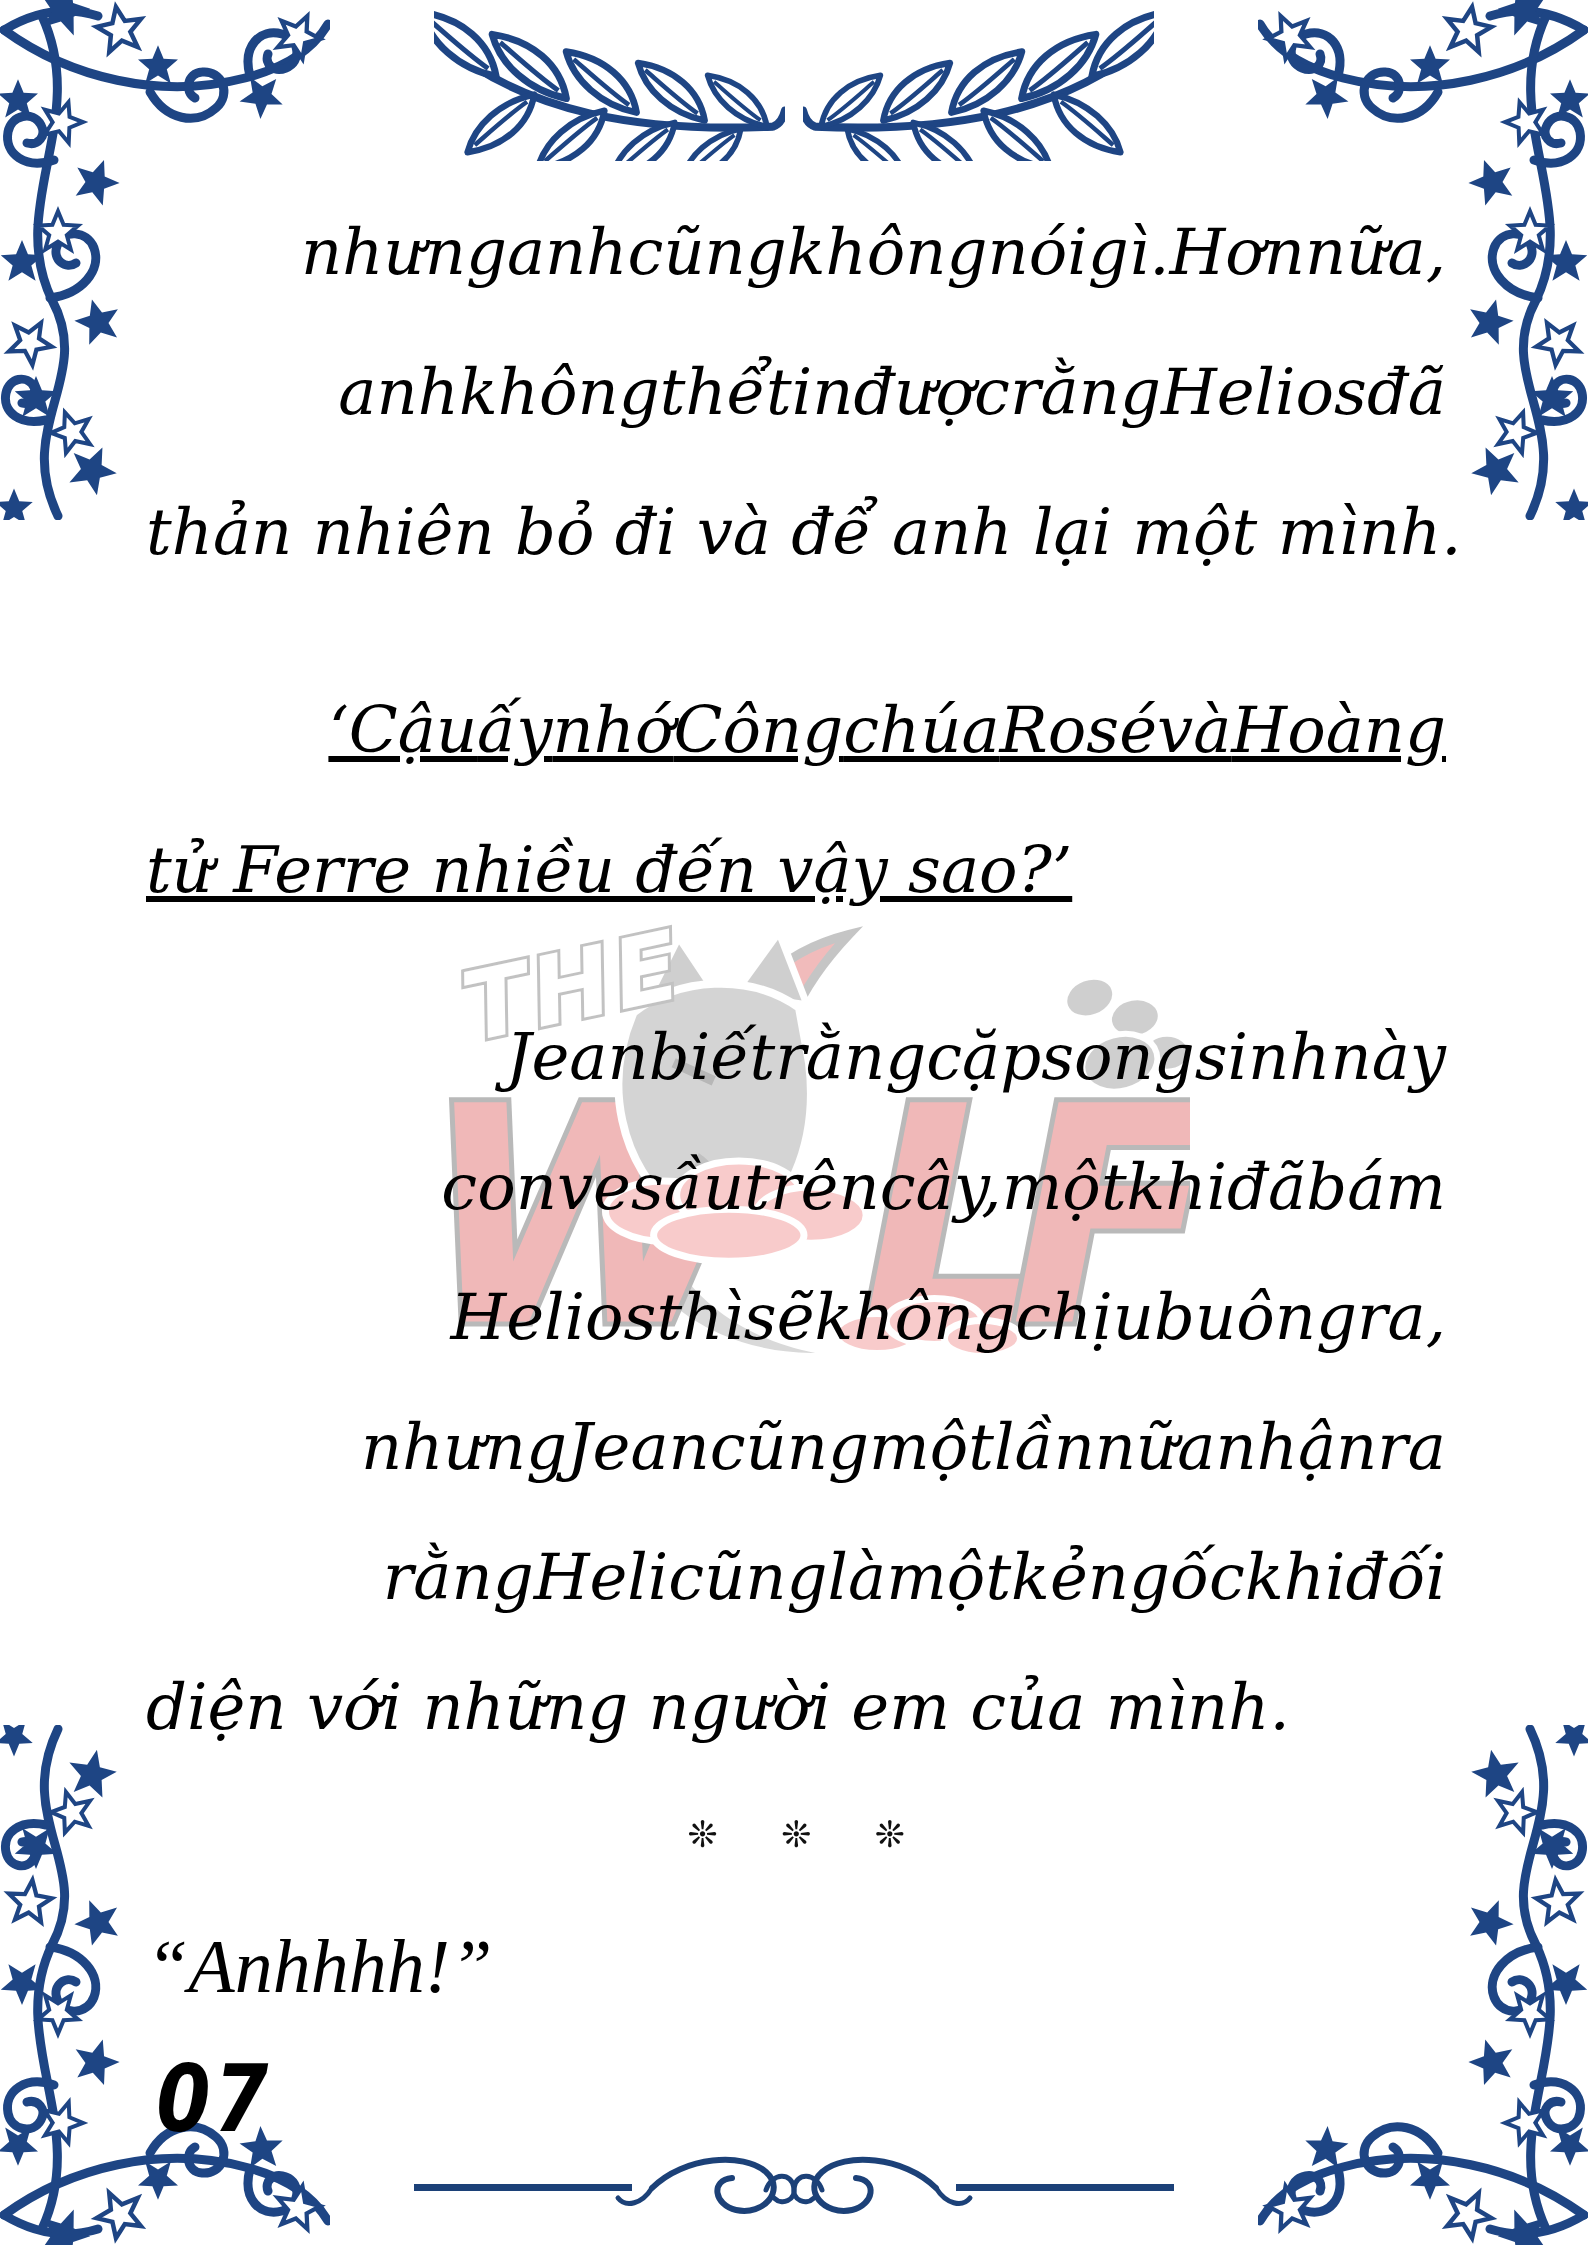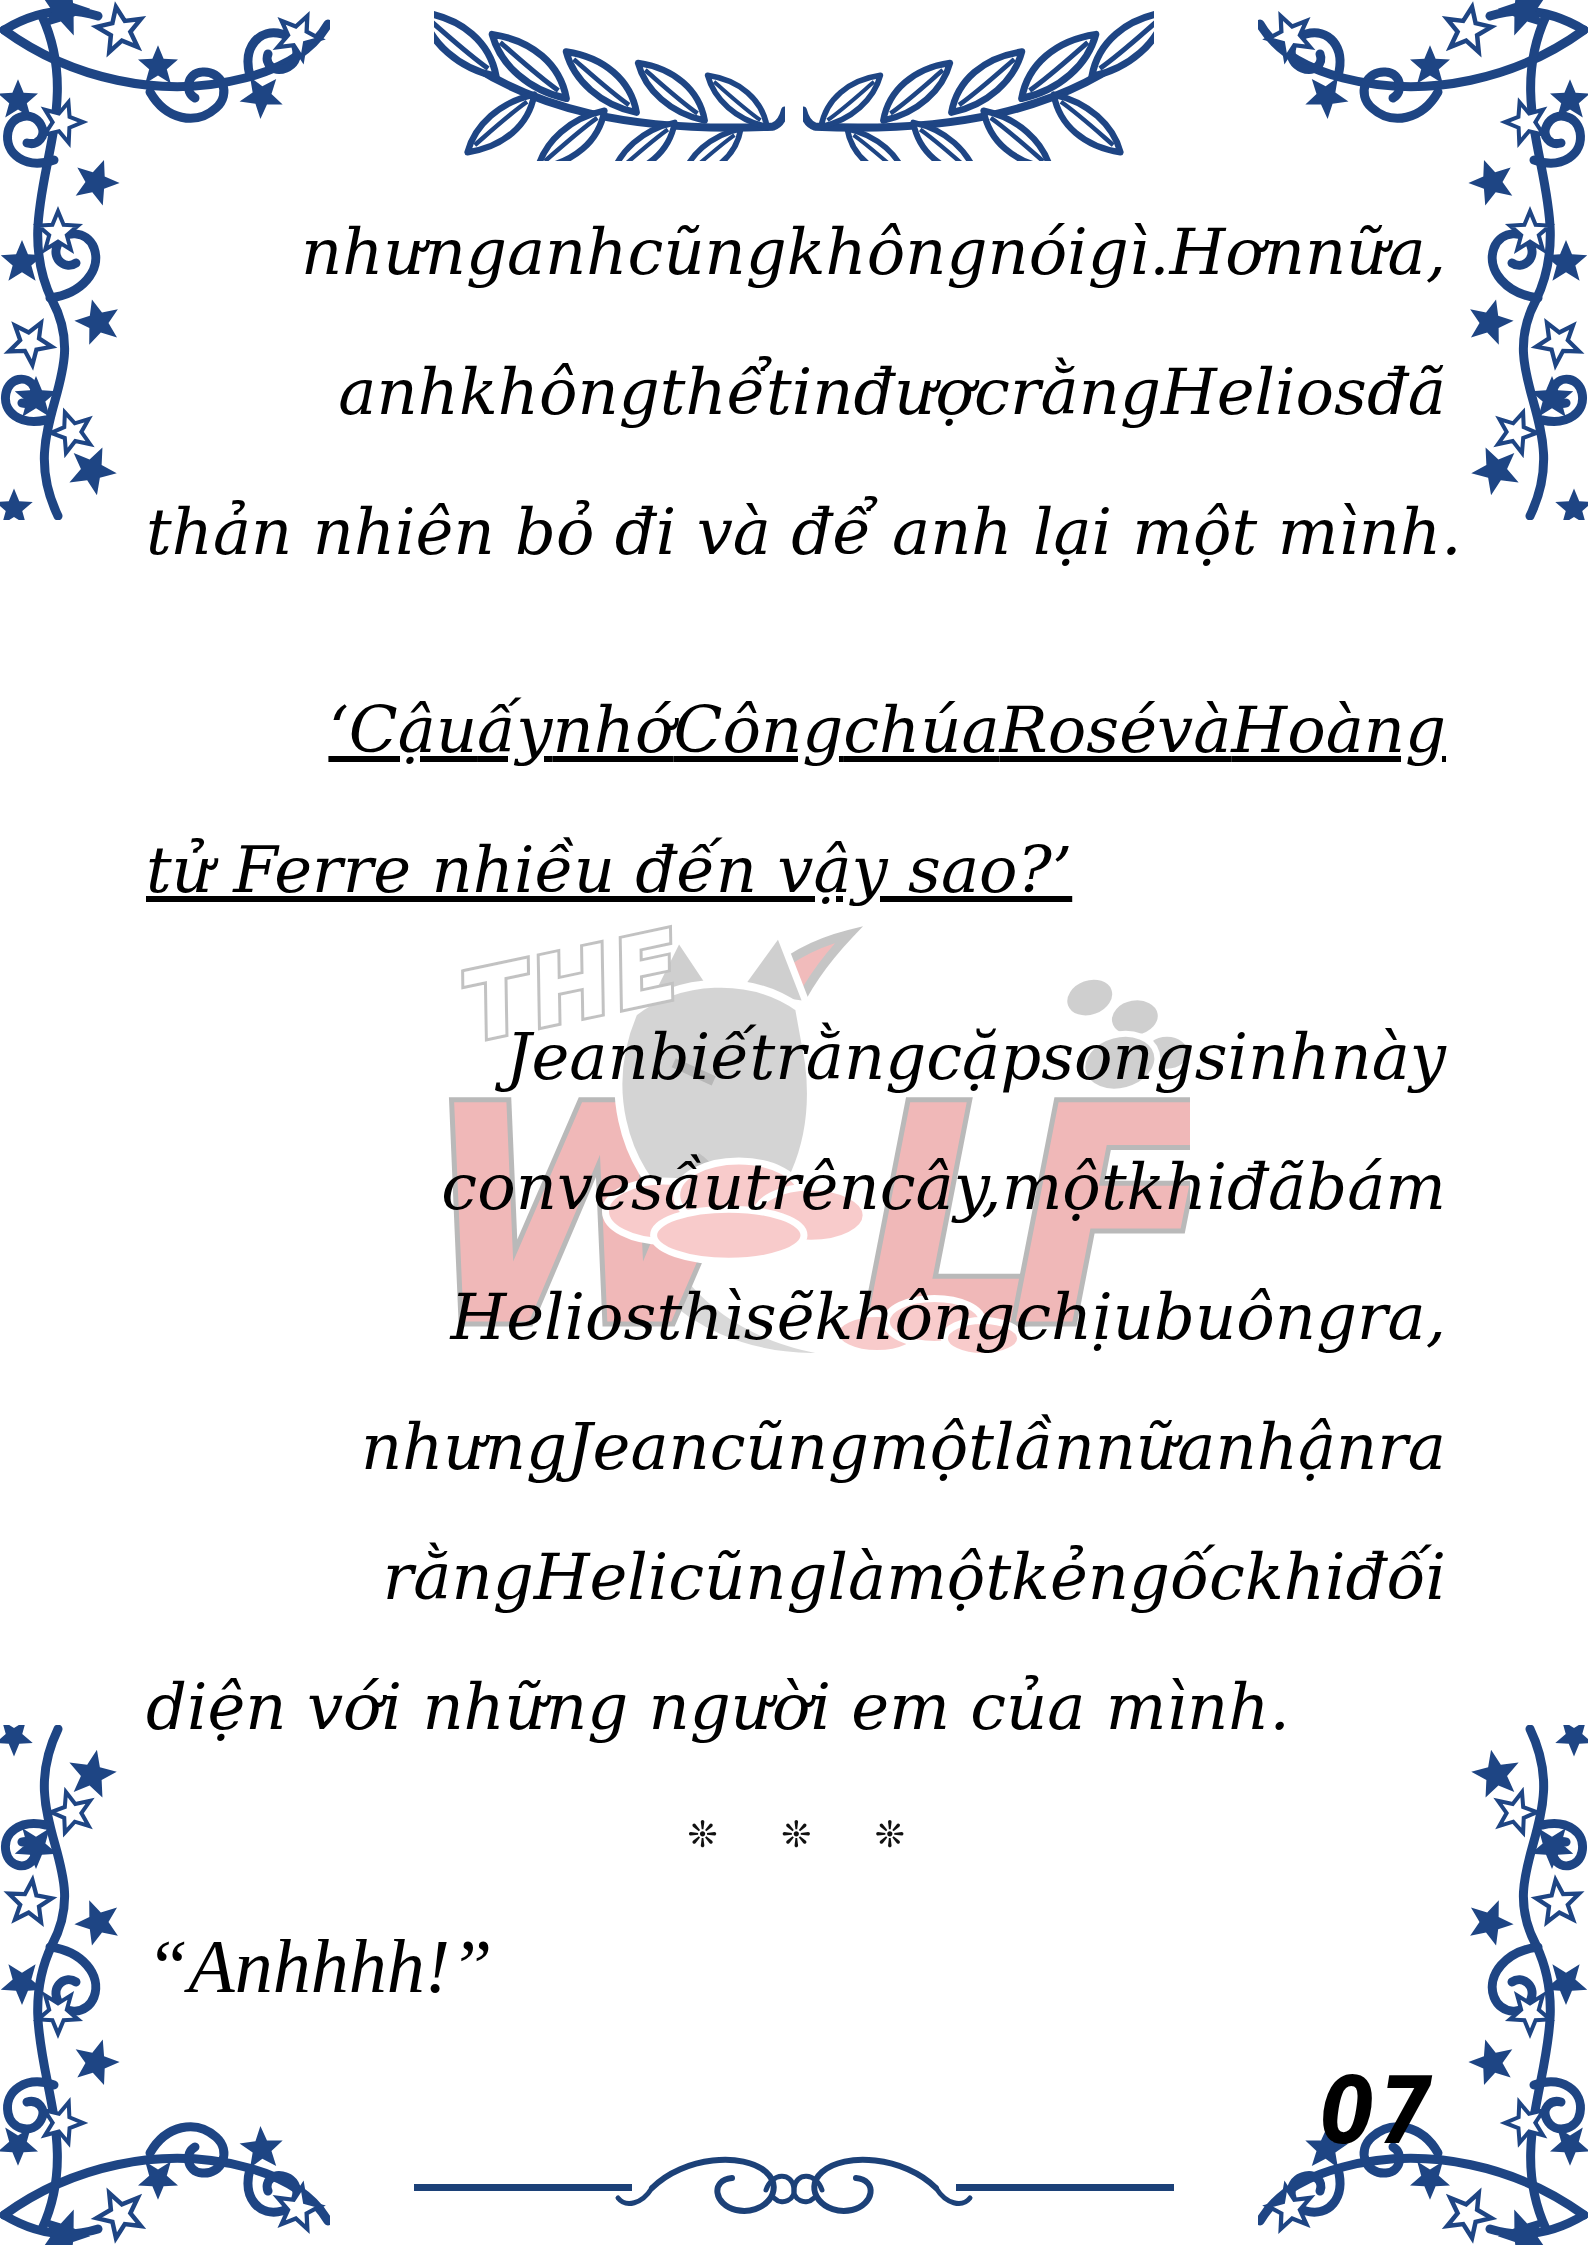--- a/index.html
+++ b/index.html
@@ -33,21 +33,21 @@
   .line{white-space:nowrap;}
   .just{display:flex;justify-content:flex-end;white-space:normal;}
   .para.p2{margin-top:58px;text-decoration:underline;}
   .para.p3{margin-top:52px;}
 
   .divider{margin-top:36px;line-height:54px;text-align:center;color:#111;
            font-family:"DejaVu Sans",sans-serif;font-size:36px;word-spacing:52px;}
 
   .para.p4{margin-top:48px;line-height:112px;font-size:76px;font-family:Liberation Serif, serif;}
 
-  .pageno{margin-top:36px;line-height:108px;text-align:right;}
+  .pageno{margin-top:24px;line-height:108px;text-align:left;}
   .pageno span{display:inline-block;font-family:"DejaVu Sans",sans-serif;font-weight:bold;
                font-style:italic;font-size:92px;letter-spacing:4px;transform:scaleX(.85);color:#000;}
 
   
   .flourish{position:absolute;left:414px;top:2150px;width:760px;height:80px;}
 </style>
 </head>
 <body>
 
 <svg width="0" height="0" style="position:absolute" aria-hidden="true">

